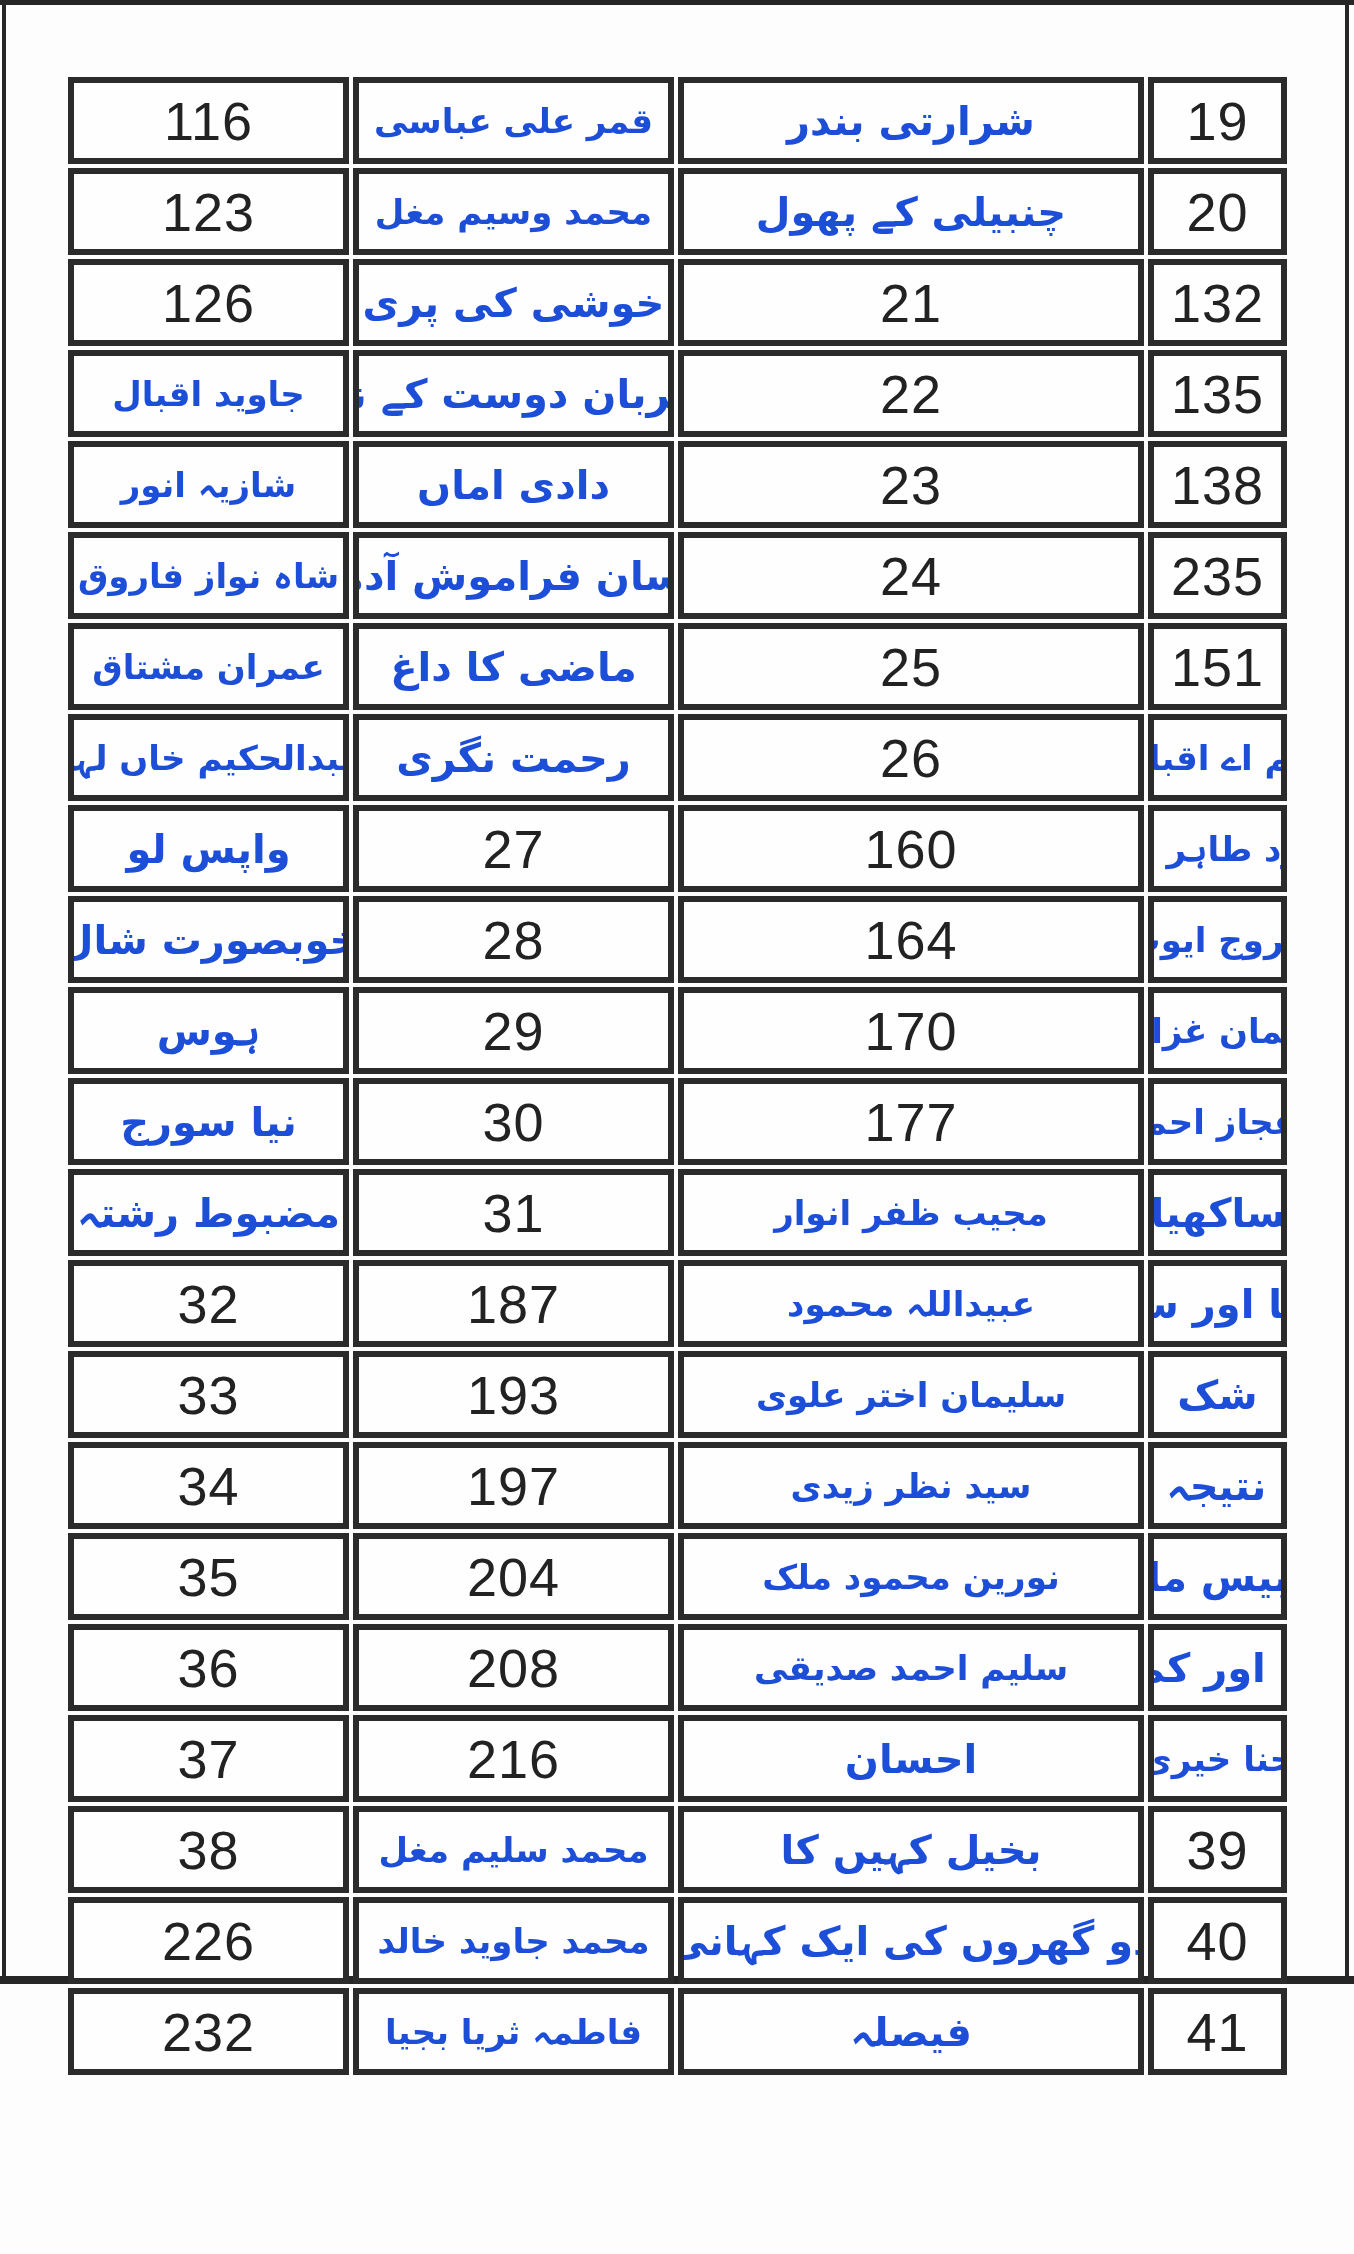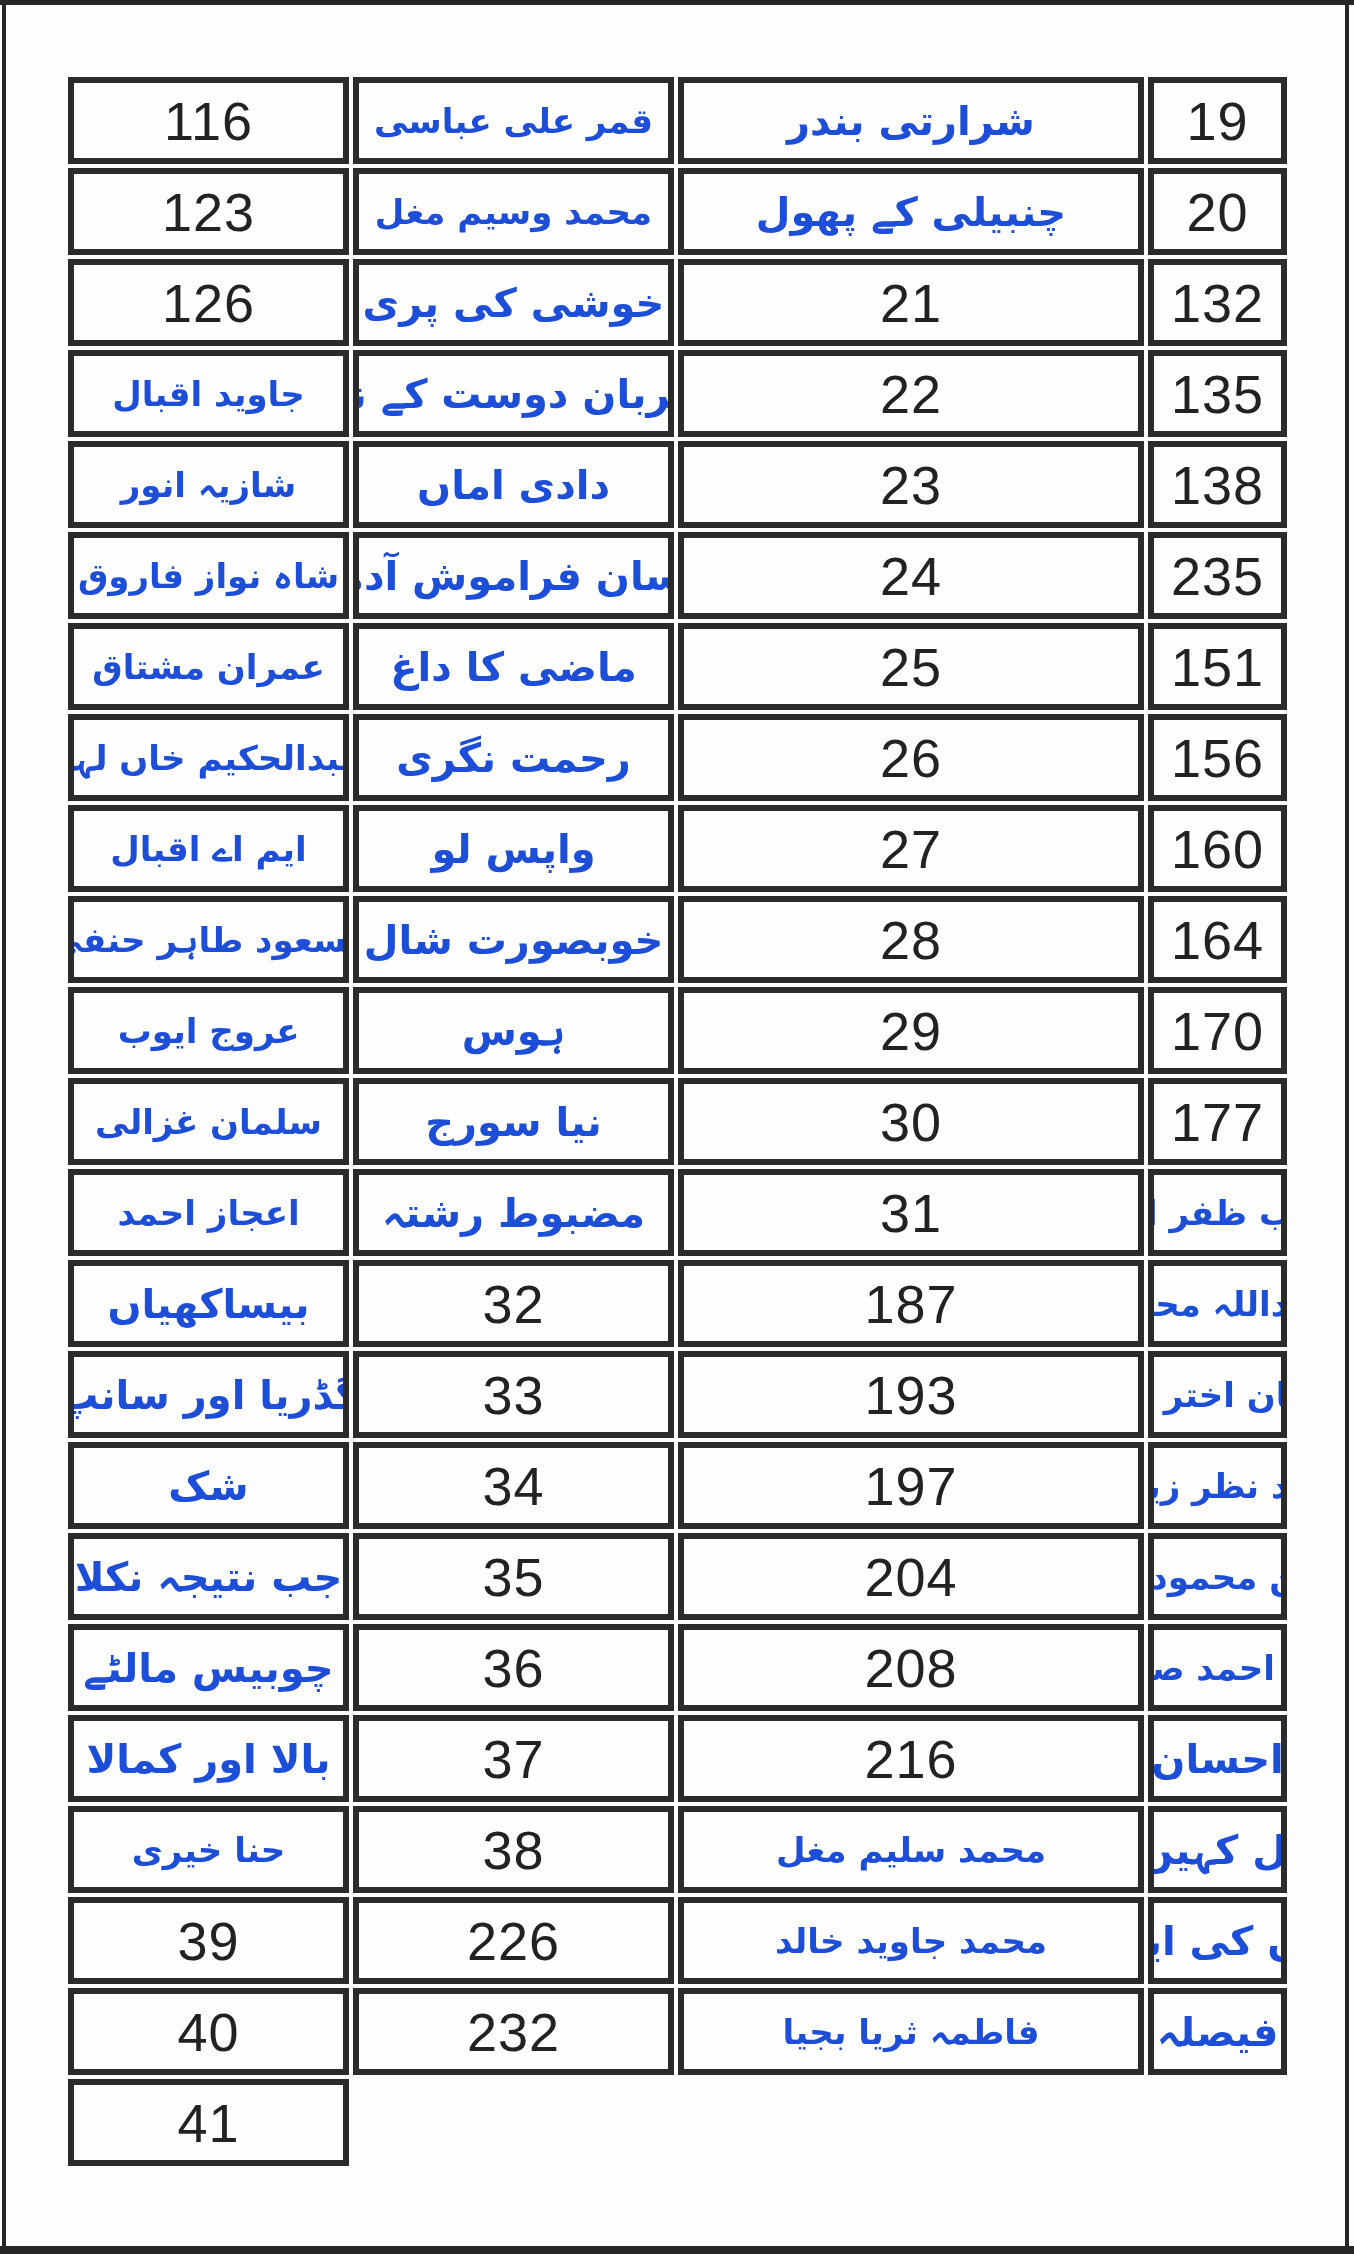--- a/index.html
+++ b/index.html
@@ -7,21 +7,21 @@
     padding: 0;
     width: 1354px;
     height: 2254px;
     background: #fdfdfd;
     overflow: hidden;
     font-family: "Liberation Sans", sans-serif;
   }
   .page {
     position: relative;
     width: 1354px;
-    height: 2254px;
+    height: 1984px;
     background: #fdfdfd;
   }
   
   .edge { position: absolute; background: #262626; }
   .edge-top    { top: 0; left: 0; width: 100%; height: 5px; }
   .edge-left   { top: 0; left: 2px; width: 4px; height: 100%; }
   .edge-right  { top: 0; right: 5px; width: 4px; height: 100%; }
   .edge-bottom { bottom: 0; left: 0; width: 100%; height: 8px; }
 
   
@@ -104,21 +104,20 @@
   <div class="cell num page-cell">235</div>
   <div class="cell urdu author-cell">عمران مشتاق</div>
   <div class="cell urdu title-cell">ماضی کا داغ</div>
   <div class="cell num serial-cell">25</div>
 
   <div class="cell num page-cell">151</div>
   <div class="cell urdu author-cell">عبدالحکیم خاں لہر</div>
   <div class="cell urdu title-cell">رحمت نگری</div>
   <div class="cell num serial-cell">26</div>
 
-  <div class="cell num page-cell">156</div>
   <div class="cell urdu author-cell">ایم اے اقبال</div>
   <div class="cell urdu title-cell">واپس لو</div>
   <div class="cell num serial-cell">27</div>
 
   <div class="cell num page-cell">160</div>
   <div class="cell urdu author-cell">مسعود طاہر حنفی</div>
   <div class="cell urdu title-cell">خوبصورت شال</div>
   <div class="cell num serial-cell">28</div>
 
   <div class="cell num page-cell">164</div>

